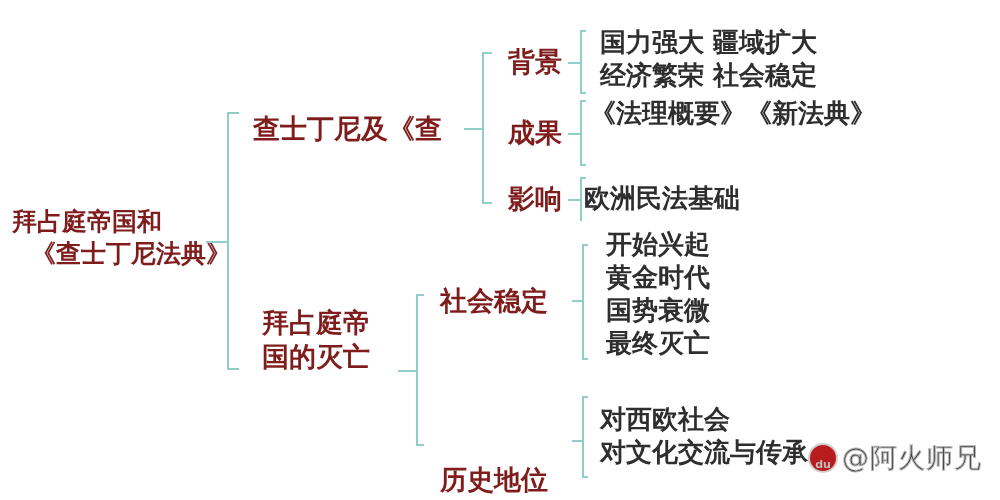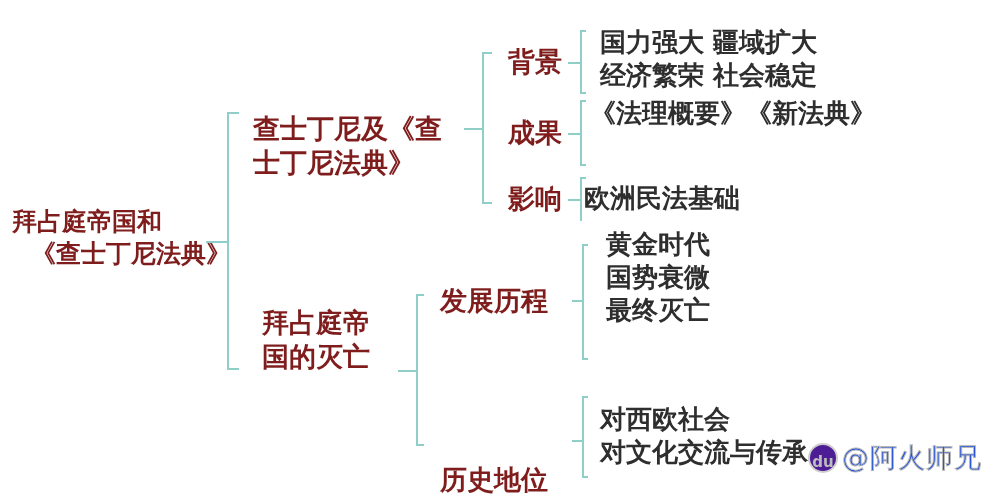--- a/index.html
+++ b/index.html
@@ -50,52 +50,51 @@
       display: flex;
       align-items: center;
       gap: 4px;
     }
     .wm-logo {
       width: 26px;
       height: 26px;
       border-radius: 50%;
       border: 2px solid #cfcfcf;
       color: #bdbdbd;
-      font-size: 15px;
+      font-size: 11px;
       font-weight: bold;
       display: flex;
       align-items: flex-end;
       justify-content: center;
-      background: #4c1d95;
+      background: #b91c1c;
       position: relative;
     }
     .wm-text {
       font-size: 27px;
-      color: #1d4ed8;
+      color: #404040;
       -webkit-text-stroke: 1px #b8b8b8;
       font-weight: normal;
       letter-spacing: 1px;
     }
   </style>
 </head>
 <body>
 
 <div class="node" style="left:12px; top:206px; font-size:25px; line-height:32px;">
   <div>拜占庭帝国和</div>
   <div style="margin-left:19px;">《查士丁尼法典》</div>
 </div>
 
 <div class="hline" style="left:206px; top:241px; width:22px;"></div>
 <div class="vline" style="left:227px; top:112px; height:258px;"></div>
 <div class="hline" style="left:227px; top:112px; width:12px;"></div>
 <div class="hline" style="left:227px; top:368px; width:12px;"></div>
 
 <div class="node" style="left:246px; top:112px;margin-left:7px;">
   <div>查士丁尼及《查</div>
-  <div>士丁尼法典》</div>
 </div>
 
 <div class="hline" style="left:464px; top:128px; width:20px;"></div>
 <div class="vline" style="left:482px; top:52px; height:152px;"></div>
 <div class="hline" style="left:482px; top:52px; width:10px;"></div>
 <div class="hline" style="left:482px; top:202px; width:10px;"></div>
 
 <div class="node" style="left:508px; top:45px;">背景</div>
 <div class="hline" style="left:568px; top:62px; width:12px;"></div>
 <div class="vline" style="left:580px; top:30px; height:64px;"></div>
@@ -126,26 +125,27 @@
 <div class="node" style="left:262px; top:306px;">
   <div>拜占庭帝</div>
   <div>国的灭亡</div>
 </div>
 
 <div class="hline" style="left:398px; top:370px; width:20px;"></div>
 <div class="vline" style="left:416px; top:294px; height:152px;"></div>
 <div class="hline" style="left:416px; top:294px; width:8px;"></div>
 <div class="hline" style="left:416px; top:444px; width:8px;"></div>
 
-<div class="node" style="left:440px; top:284px;">发展历程</div>
+<div class="node" style="left:440px; top:284px;">社会稳定</div>
 <div class="hline" style="left:572px; top:300px; width:10px;"></div>
 <div class="vline" style="left:582px; top:244px; height:116px;"></div>
 <div class="hline" style="left:582px; top:244px; width:6px;"></div>
 <div class="hline" style="left:582px; top:358px; width:6px;"></div>
 <div class="leaf" style="left:606px; top:228px;">
+  <div>开始兴起</div>
   <div>黄金时代</div>
   <div>国势衰微</div>
   <div>最终灭亡</div>
 </div>
 
 <div class="node" style="left:440px; top:424px;margin-top:39px;">历史地位</div>
 <div class="hline" style="left:572px; top:440px; width:10px;"></div>
 <div class="vline" style="left:582px; top:396px; height:82px;"></div>
 <div class="hline" style="left:582px; top:396px; width:6px;"></div>
 <div class="hline" style="left:582px; top:476px; width:6px;"></div>

